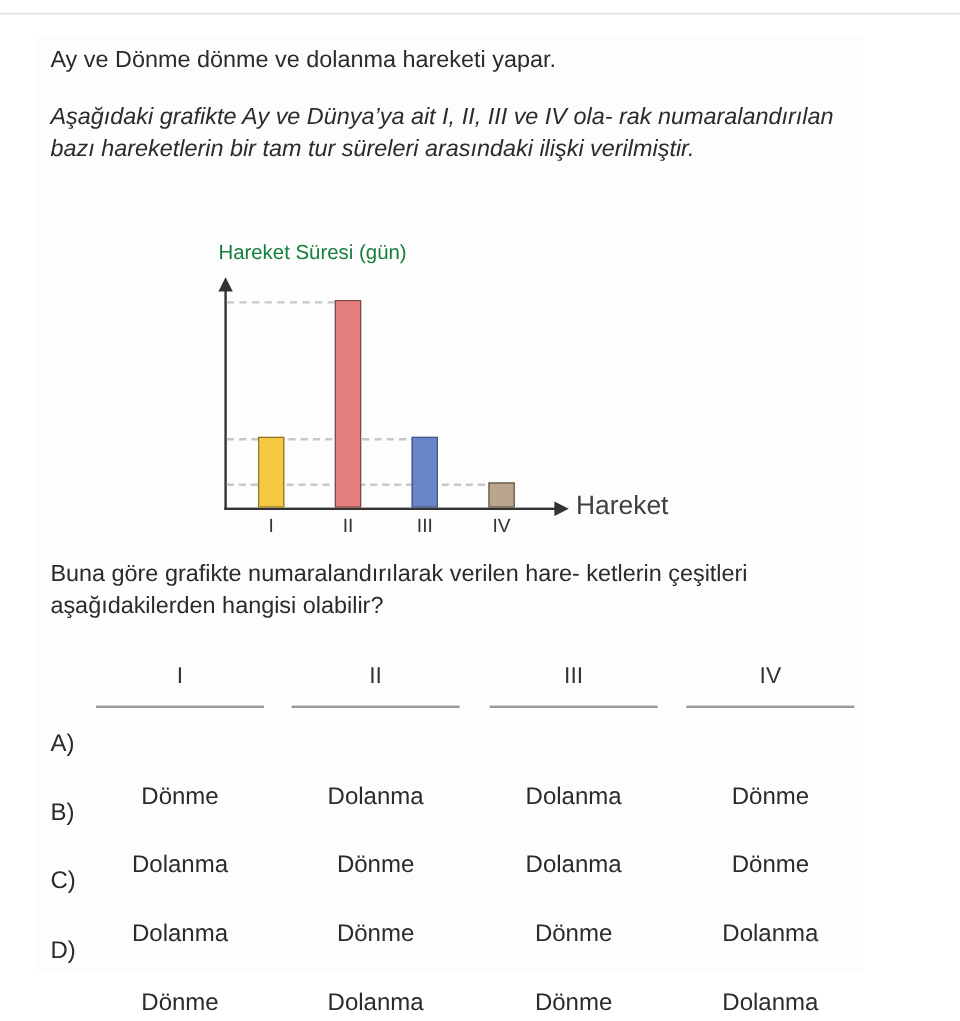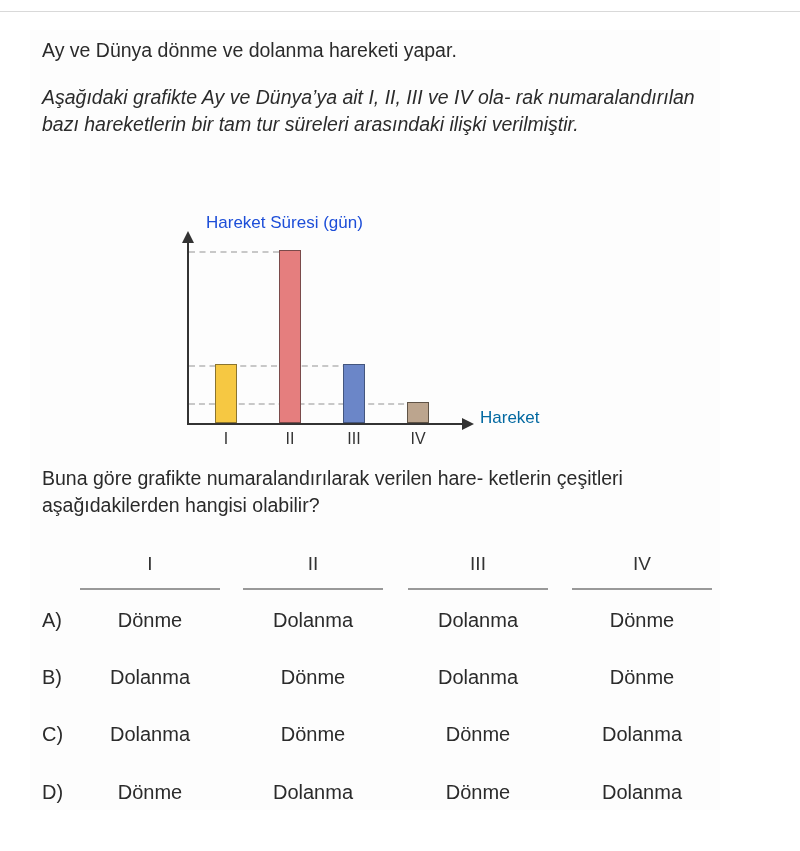--- a/index.html
+++ b/index.html
@@ -4,45 +4,45 @@
 <style>
   html, body { margin: 0; padding: 0; }
   body { width: 800px; height: 851px; background: #ffffff; position: relative; overflow: hidden;
          font-family: "Liberation Sans", sans-serif; color: #2a2a2a; }
   .topbar { position: absolute; left: 0; top: 0; width: 800px; height: 11px; border-bottom: 1px solid #d9d9d9; background: #fff; }
   .card { position: absolute; left: 30px; top: 30px; width: 690px; height: 780px; background: #fdfdfd; }
   .p { position: absolute; left: 42px; font-size: 19.5px; line-height: 27px; color: #2b2b2b; }
   #p1 { top: 37px; }
   #p2 { top: 84px; width: 680px; font-style: italic; }
   .chart { position: absolute; left: 170px; top: 195px; width: 420px; height: 260px; }
-  .ylabel { position: absolute; left: 12px; top: 18px; font-size: 17px; color: #1d4ed8; margin-left: 24px; }
-  .xlabel { position: absolute; left: 310px; top: 213px; font-size: 17px; color: #0369a1; }
+  .ylabel { position: absolute; left: 12px; top: 6px; font-size: 17px; color: #15803d; }
+  .xlabel { position: absolute; left: 310px; top: 213px; font-size: 22px; color: #404040; }
   .axis-y { position: absolute; left: 17px; top: 44px; width: 2px; height: 186px; background: #333; }
   .arrow-y { position: absolute; left: 12px; top: 36px; width: 0; height: 0;
              border-left: 6px solid transparent; border-right: 6px solid transparent; border-bottom: 12px solid #333; }
   .axis-x { position: absolute; left: 17px; top: 228px; width: 280px; height: 2px; background: #333; }
   .arrow-x { position: absolute; left: 292px; top: 223px; width: 0; height: 0;
              border-top: 6px solid transparent; border-bottom: 6px solid transparent; border-left: 12px solid #333; }
   .dash { position: absolute; height: 0; border-top: 2px dashed #c8c8c8; }
   .bar { position: absolute; bottom: 32px; width: 22px; border: 1.5px solid #555; box-sizing: border-box; }
   .tick { position: absolute; top: 235px; font-size: 16px; width: 40px; text-align: center; color: #333; }
   .question { position: absolute; left: 42px; top: 465px; width: 690px; font-size: 19.5px; font-weight: normal; line-height: 27px; color: #2a2a2a; }
   .hdr { position: absolute; top: 553px; width: 140px; text-align: center; font-size: 19px; color: #333; }
   .hline { position: absolute; top: 588px; width: 140px; height: 2px; background: #999; }
   .opt-row { position: absolute; left: 0; width: 800px; height: 30px; font-size: 20px; color: #2b2b2b; }
   .opt-letter { position: absolute; left: 42px; }
-  .opt-cell { position: absolute; width: 140px; text-align: center; }
+  .opt-cell { position: absolute; width: 140px; text-align: center; margin-top: 44px; }
 </style>
 </head>
 <body>
 
 <div class="topbar"></div>
 <div class="card"></div>
 
-<div id="p1" class="p">Ay ve Dünya dönme ve dolanma hareketi yapar.</div>
+<div id="p1" class="p">Ay ve Dönme dönme ve dolanma hareketi yapar.</div>
 <div id="p2" class="p">
   <span>Aşağıdaki grafikte Ay ve Dünya’ya ait I, II, III ve IV ola- rak numaralandırılan bazı hareketlerin bir tam tur süreleri arasındaki ilişki verilmiştir.</span>
 </div>
 
 <div class="chart">
   <div class="ylabel">Hareket Süresi (gün)</div>
   <div class="arrow-y"></div>
   <div class="axis-y"></div>
   <div class="axis-x"></div>
   <div class="arrow-x"></div>

